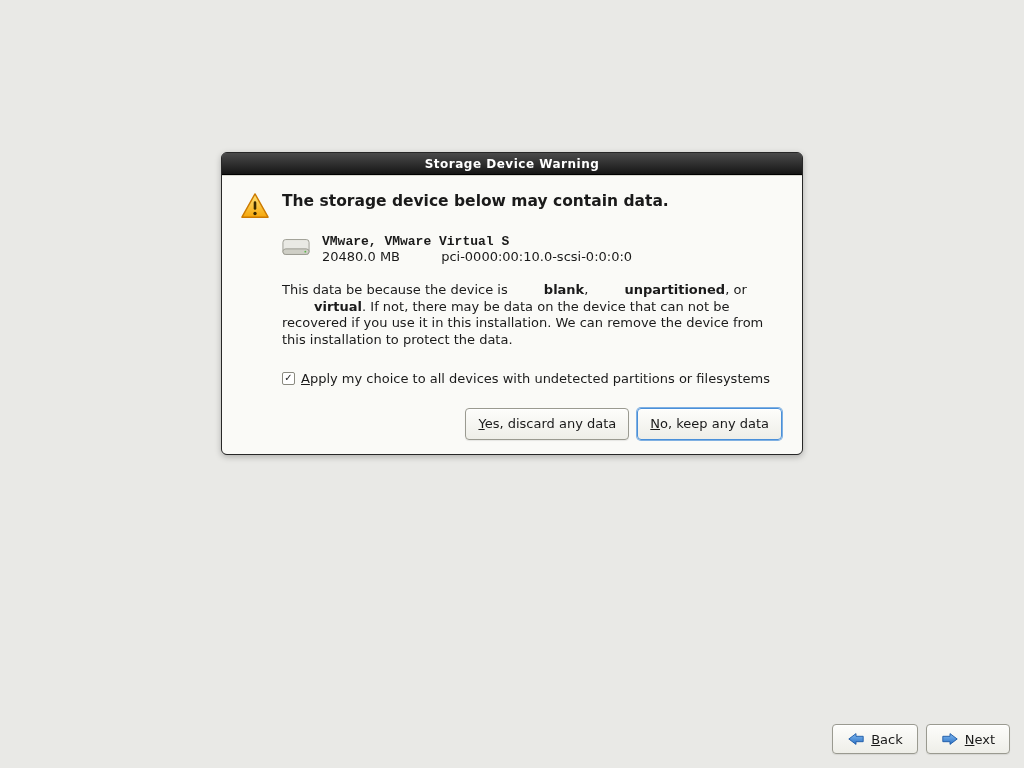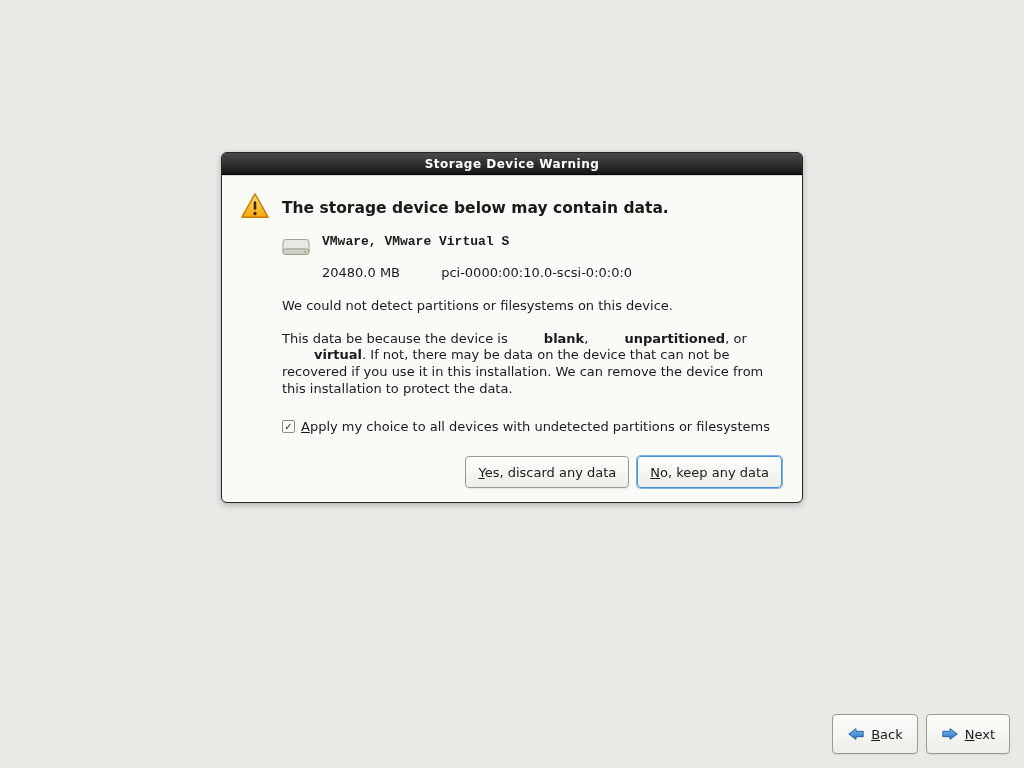--- a/index.html
+++ b/index.html
@@ -46,21 +46,21 @@
     align-items: flex-start;
     gap: 12px;
   }
   .warn-icon {
     width: 30px; height: 28px;
     flex-shrink: 0;
   }
   .heading {
     font-weight: bold;
     font-size: 15.5px;
-    margin-top: 7px;
+    margin-top: 0;
     color: #1a1a1a;
   }
   .device-row {
     display: flex;
     align-items: flex-start;
     gap: 12px;
     margin-top: 14px;
     margin-left: 42px;
   }
   .disk-icon {
@@ -69,21 +69,21 @@
     margin-top: 2px;
   }
   .device-name {
     font-weight: bold;
     font-size: 13px;
     font-family: Liberation Mono, monospace;
   }
   .device-sub {
     font-size: 13px;
     color: #1a1a1a;
-    margin-top: 16px;
+    margin-top: 0;
   }
   .device-sub .mb { display: inline-block; min-width: 115px; }
   .para {
     margin-top: 18px;
     margin-left: 42px;
     margin-right: 6px;
     font-size: 13px;
     line-height: 1.28;
   }
   .para + .para { margin-top: 16px; }
@@ -134,21 +134,21 @@
     box-shadow: inset 0 1px 0 #fff, 0 0 0 1px rgba(74,144,217,.7);
   }
   .btn .mn { text-decoration: underline; }
 
   
   .nav {
     position: absolute;
     right: 14px; bottom: 14px;
     display: flex; gap: 8px;
   }
-  .nav .btn { height: 40px; padding: 11px 14px; }
+  .nav .btn { height: 30px; padding: 11px 14px; }
 
   
   .arrow { width: 18px; height: 14px; }
 
 </style>
 </head>
 <body>
 
 <div class="dialog">
   <div class="titlebar">
@@ -178,21 +178,20 @@
       </svg>
       <div>
         <div class="device-name">VMware, VMware Virtual S</div>
         <div class="device-sub">
           <span class="mb">20480.0 MB</span>
           <span>pci-0000:00:10.0-scsi-0:0:0:0</span>
         </div>
       </div>
     </div>
 
-    <div class="para">We could not detect partitions or filesystems on this device.</div>
 
     <div class="para">
       <span>This data be because the device is </span><b>blank</b><span>, </span><b>unpartitioned</b><span>, or </span><b>virtual</b><span>. If not, there may be data on the device that can not be recovered if you use it in this installation. We can remove the device from this installation to protect the data.</span>
     </div>
 
 
     <div class="check-row">
       <span class="check-box">
         <span class="check-mark">✓</span>
       </span>

